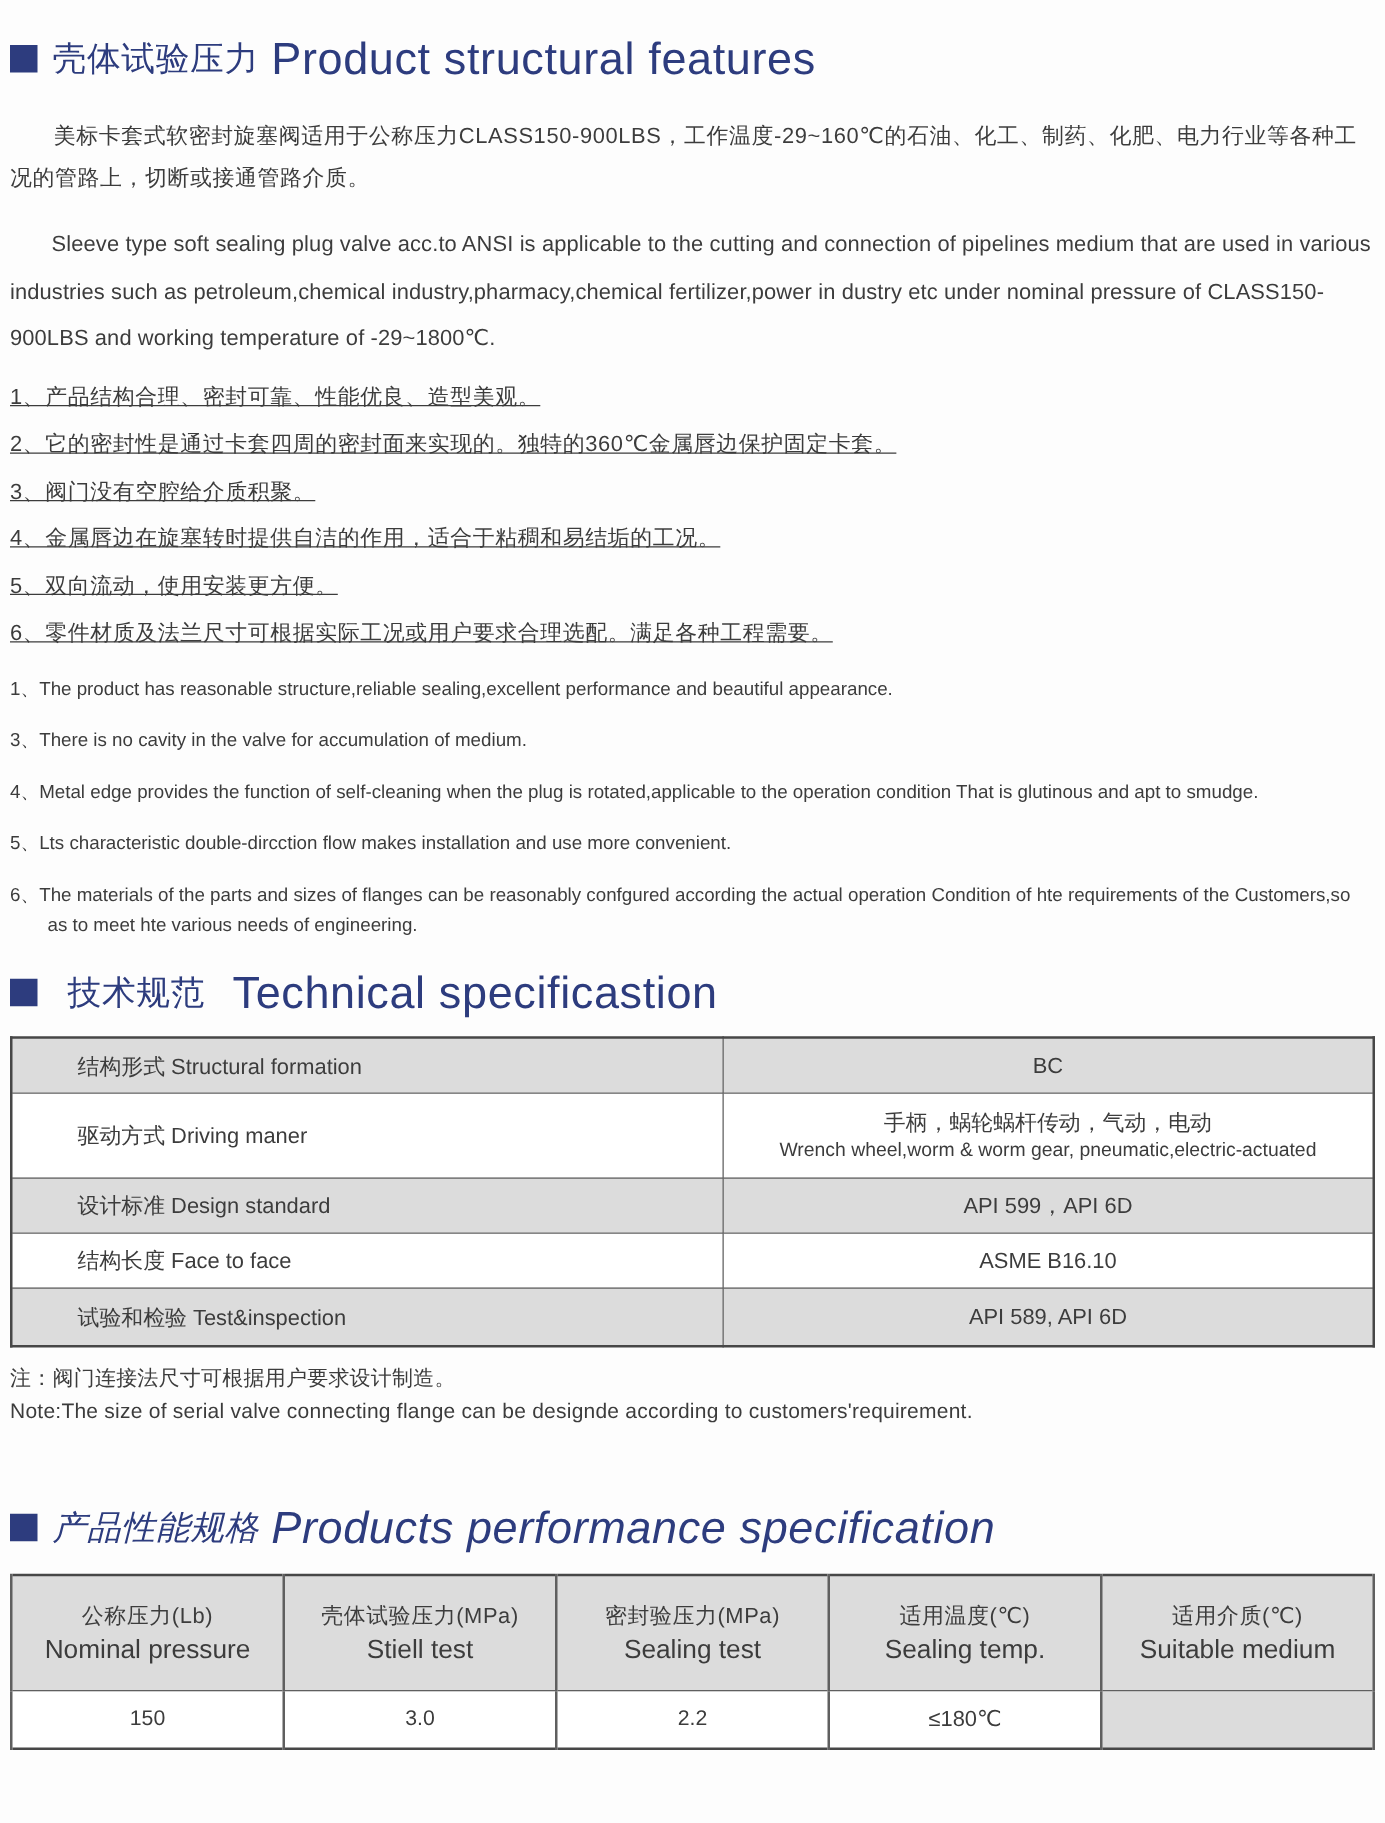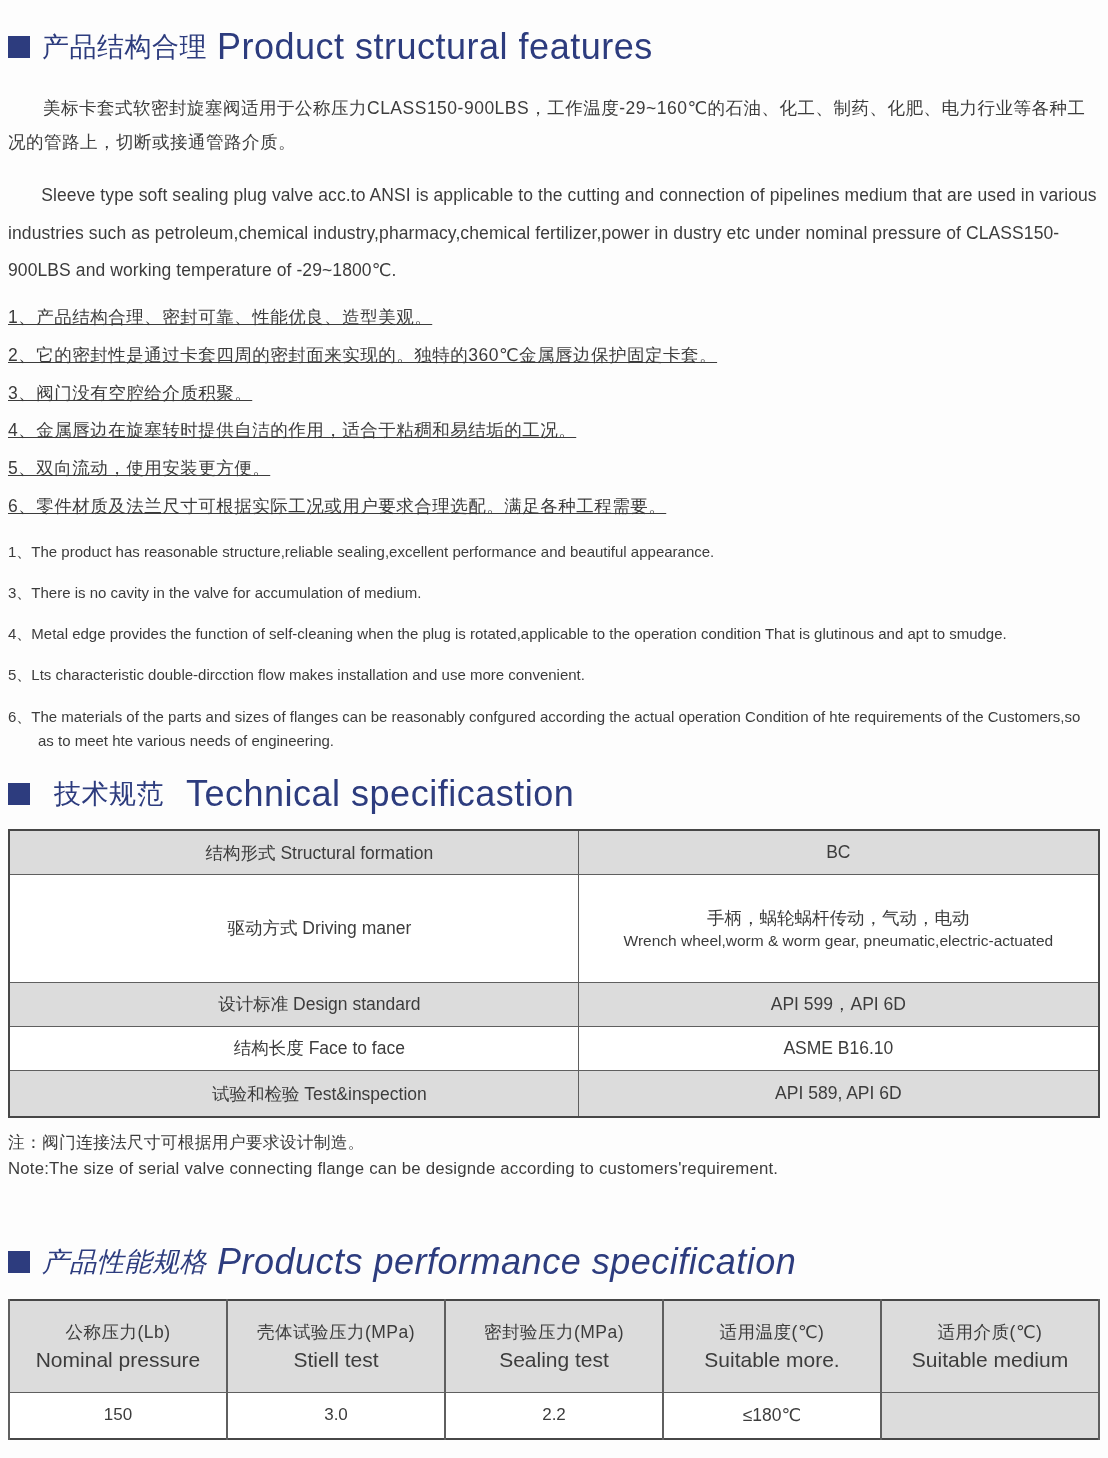--- a/index.html
+++ b/index.html
@@ -34,25 +34,25 @@
   .zh-list li{margin:0 0 15px 0;font-size:17.5px;line-height:1.3;letter-spacing:.5px;text-decoration:underline;}
   .en-list{margin:22px 0 0 0;padding:0;list-style:none;}
   .en-list li{margin:0 0 17px 0;font-size:15px;line-height:1.62;white-space:nowrap;padding-left:30px;text-indent:-30px;}
   .en-list li.wrap{white-space:normal;}
 
   .sec3{margin-top:20px;gap:12px;}
   table{border-collapse:collapse;width:1092px;table-layout:fixed;background:#fff;}
   .tech{margin-top:14px;border:2px solid var(--outer);}
   .tech td{border:1px solid var(--border);}
   .tech tr.gray td{background:var(--gray);}
-  .tech .lbl{width:50%;text-align:center;padding-left:52px;font-size:17.5px;}
+  .tech .lbl{width:50%;text-align:left;padding-left:52px;font-size:17.5px;}
   .tech .val{width:50%;text-align:center;font-size:17.5px;}
   .tech .val .sub{font-size:15.5px;margin-top:2px;}
   .tech tr{height:44px;}
-  .tech tr.tall{height:108px;}
+  .tech tr.tall{height:68px;}
   .tech tr.last{height:47px;}
 
   .note{margin-top:12px;font-size:16.8px;line-height:1.5;}
   .note div{letter-spacing:.2px;}
 
   .sec4{margin-top:60px;font-style:italic;}
   .perf{margin-top:16px;border:2px solid var(--outer);}
   .perf th,.perf td{border:1px solid var(--border);border-left-width:2px;border-right-width:2px;text-align:center;vertical-align:middle;font-weight:400;}
   .perf thead tr{height:93px;}
   .perf thead th{background:var(--gray);}
@@ -63,21 +63,21 @@
   .perf td.temp{background:#fff;font-size:17.5px;}
   .perf td.medium{background:var(--gray);}
 </style>
 </head>
 <body>
 
 <div class="page">
 
   <div class="sec-header">
     <span class="sq"></span>
-    <span class="zh">产品结构合理</span>
+    <span class="zh">壳体试验压力</span>
     <span class="en">Product structural features</span>
   </div>
   <p class="para-zh">美标卡套式软密封旋塞阀适用于公称压力CLASS150-900LBS，工作温度-29~160℃的石油、化工、制药、化肥、电力行业等各种工况的管路上，切断或接通管路介质。</p>
   <p class="para-en">Sleeve type soft sealing plug valve acc.to ANSI is applicable to the cutting and connection of pipelines medium that are used in various industries such as petroleum,chemical industry,pharmacy,chemical fertilizer,power in dustry etc under nominal pressure of CLASS150-900LBS and working temperature of -29~1800℃.</p>
 
   <ul class="zh-list">
     <li>1、产品结构合理、密封可靠、性能优良、造型美观。</li>
     <li>2、它的密封性是通过卡套四周的密封面来实现的。独特的360℃金属唇边保护固定卡套。</li>
     <li>3、阀门没有空腔给介质积聚。</li>
     <li>4、金属唇边在旋塞转时提供自洁的作用，适合于粘稠和易结垢的工况。</li>
@@ -144,21 +144,21 @@
         <th style="width:20%">
           <div class="h-zh">壳体试验压力(MPa)</div>
           <div class="h-en">Stiell test</div>
         </th>
         <th style="width:20%">
           <div class="h-zh">密封验压力(MPa)</div>
           <div class="h-en">Sealing test</div>
         </th>
         <th style="width:20%">
           <div class="h-zh">适用温度(℃)</div>
-          <div class="h-en">Suitable more.</div>
+          <div class="h-en">Sealing temp.</div>
         </th>
         <th style="width:20%">
           <div class="h-zh">适用介质(℃)</div>
           <div class="h-en">Suitable medium</div>
         </th>
       </tr>
     </thead>
     <tbody>
       <tr>
         <td class="v">150</td>

